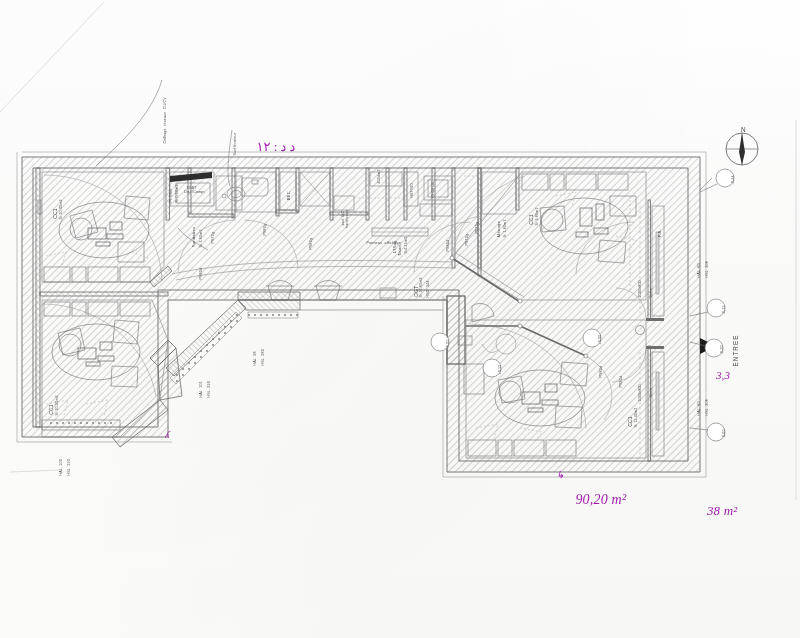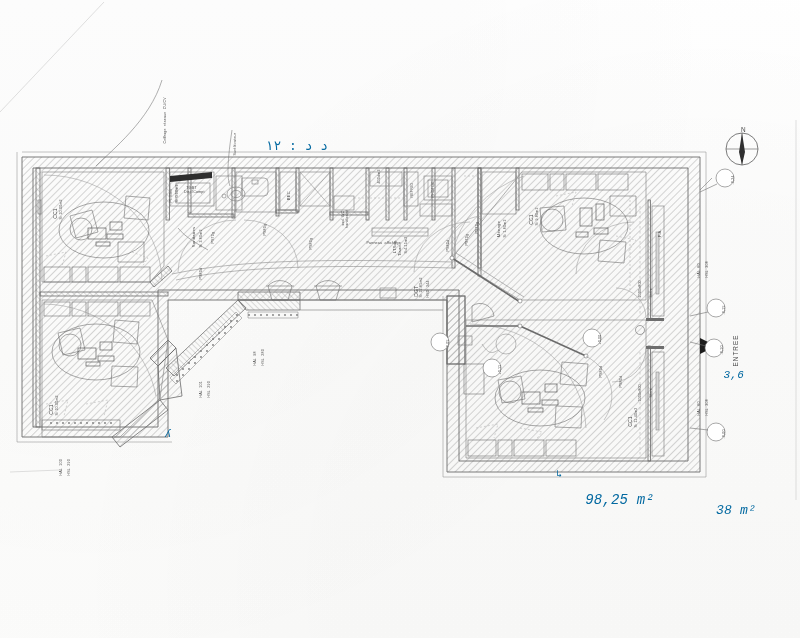--- a/index.html
+++ b/index.html
@@ -21,21 +21,21 @@
   }
   svg#plan{position:absolute;left:0;top:0;z-index:1;}
   .lbl{
     position:absolute;z-index:3;
     font-family:"Liberation Sans",sans-serif;
     color:#4a4a4a;white-space:pre;line-height:1.05;
     letter-spacing:.2px;
   }
   .rot90{transform:rotate(-90deg);transform-origin:left top;}
   .hand{
-    font-family:Liberation Mono, monospace;color:#0369a1;
+    font-family:Liberation Serif, serif;color:#a21caf;
     font-style:italic;
   }
   .tiny{font-size:4.2px;}
   .xtiny{font-size:3.6px;}
   .sm{font-size:5px;}
   .md{font-size:6.4px;}
 </style>
 </head>
 <body>
 
@@ -589,25 +589,25 @@
 </div>
 
 <div class="lbl md" style="left:737px;top:120px">
   <span>N</span>
 </div>
 
 <div class="lbl rot90 md" style="left:726px;top:372px;letter-spacing:1px">
   <span>ENTREE</span>
 </div>
 <div class="lbl hand" style="left:710px;top:358px;font-size:11px">
-  <span>3,6</span>
+  <span>3,3</span>
 </div>
 
 <div class="lbl hand" style="left:568px;top:478px;font-size:14px">
-  <span>98,25 m²</span>
+  <span>90,20 m²</span>
 </div>
 <div class="lbl hand" style="left:700px;top:490px;font-size:13px">
   <span>38 m²</span>
 </div>
 <div class="lbl hand" style="left:250px;top:126px;font-size:13px;font-style:normal">
   <span>ﺩ ﺩ : ١٢</span>
 </div>
 <div class="lbl hand" style="left:165px;top:430px;font-size:10px">ʎ</div>
 <div class="lbl hand" style="left:556px;top:470px;font-size:10px">↳</div>
 

